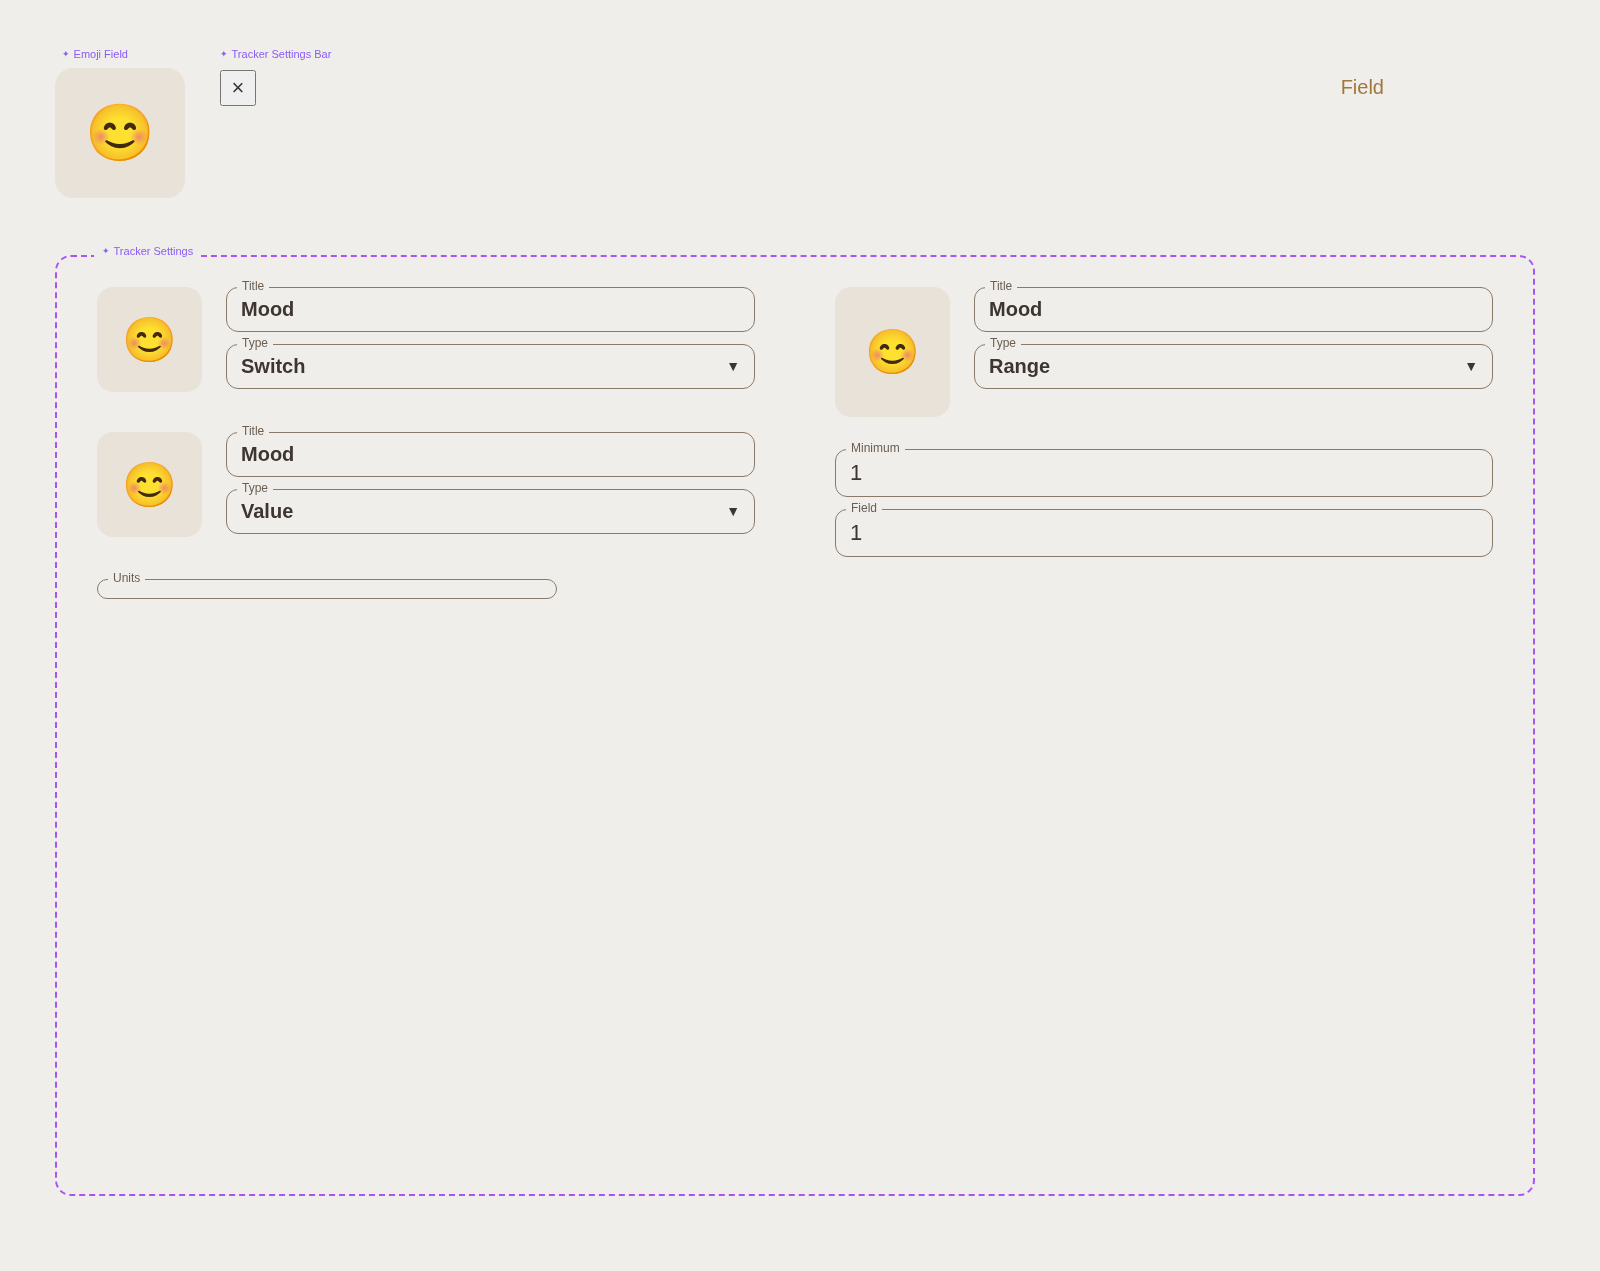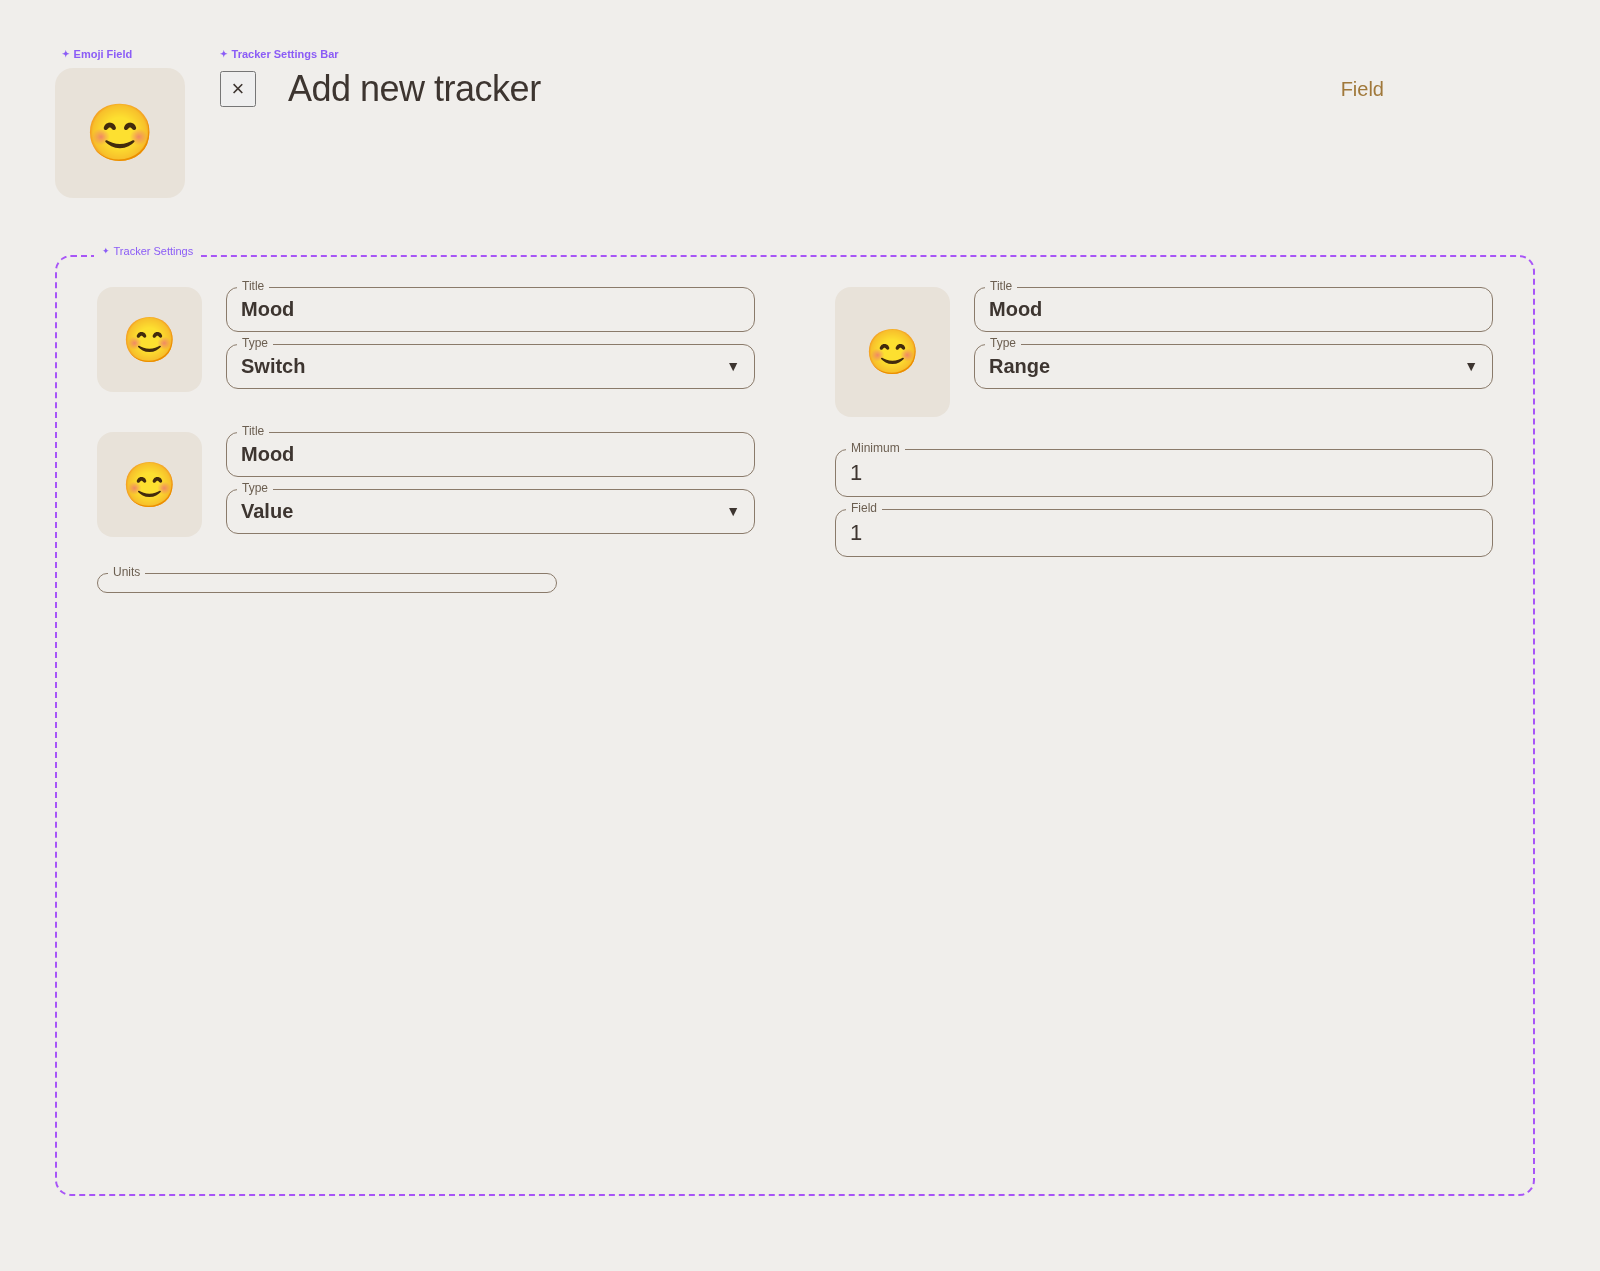--- a/index.html
+++ b/index.html
@@ -9,21 +9,21 @@
       font-family: -apple-system, BlinkMacSystemFont, 'Segoe UI', sans-serif;
       width: 1600px;
       min-height: 1271px;
       position: relative;
       overflow-x: hidden;
     }
 
     .component-label {
       font-size: 11px;
       color: #8b5cf6;
-      font-weight: 700;
+      font-weight: 400;
       display: flex;
       align-items: center;
       gap: 4px;
       position: absolute;
     }
 
     .component-label::before {
       content: '✦';
       font-size: 9px;
     }
@@ -271,21 +271,20 @@
 <span class="component-label emoji-field-label">Emoji Field</span>
 
 <span class="component-label tracker-settings-bar-label">Tracker Settings Bar</span>
 
 <div class="emoji-field-box">
   <span class="emoji-large">😊</span>
 </div>
 
 <div class="tracker-settings-bar">
   <button class="close-btn">×</button>
-  <span class="tracker-title-text">Add new tracker</span>
   <button class="save-btn">Field</button>
 </div>
 
 <div class="tracker-settings-section">
   <span class="tracker-settings-section-label">Tracker Settings</span>
 
   <div class="settings-inner">
 
     <div class="left-col">
 
@@ -316,21 +315,21 @@
             <div class="field-value">Mood</div>
           </div>
           <div class="field-group field-select">
             <span class="field-label">Type</span>
             <div class="field-value">Value</div>
             <span class="dropdown-arrow">▼</span>
           </div>
         </div>
       </div>
 
-      <div class="units-section" style="margin-top: 12px;">
+      <div class="units-section" style="margin-top: 18px;">
         <div class="field-group" style="max-width: 460px;">
           <span class="field-label">Units</span>
         </div>
       </div>
 
     </div>
 
     <div class="right-col">
 
       <div class="right-tracker-header">

